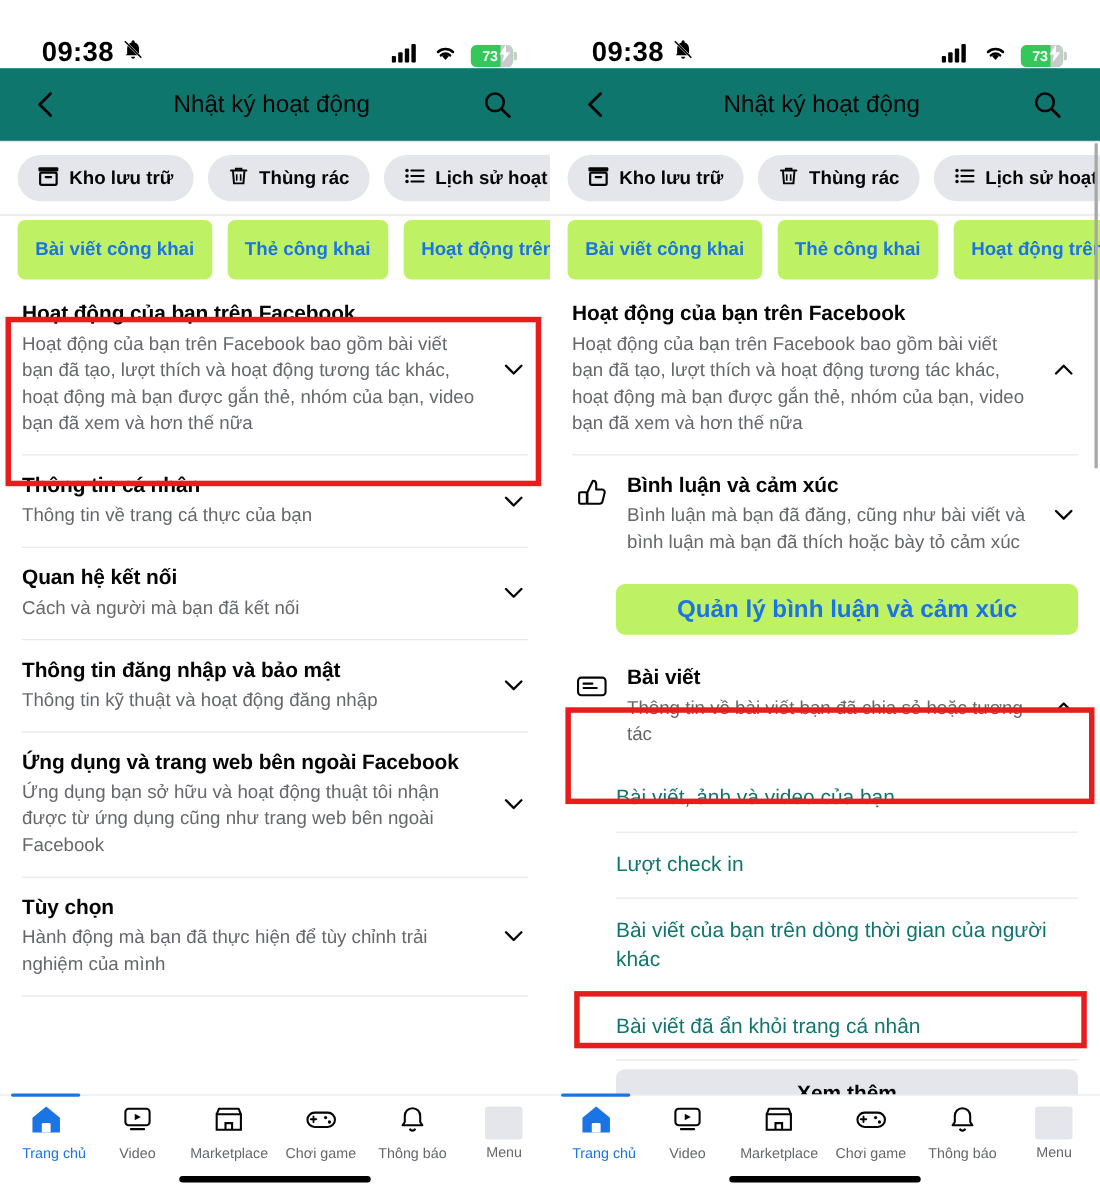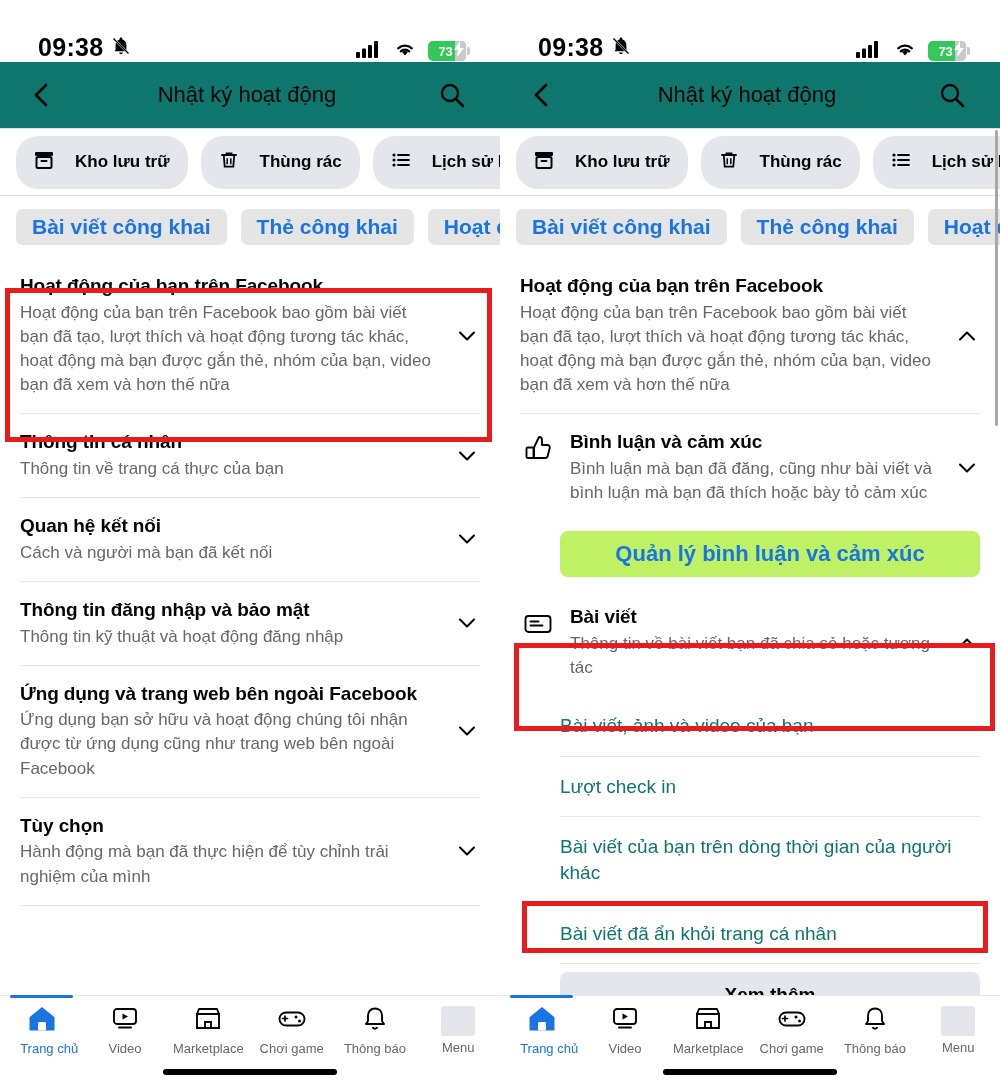--- a/index.html
+++ b/index.html
@@ -54,36 +54,36 @@
 
   
   .chiprow {
     display: flex; align-items: center; gap: 13px;
     padding: 13px 0 13px 16px;
     white-space: nowrap;
     height: 66px;
     overflow: hidden;
   }
   .chip {
-    display: inline-flex; align-items: center; gap: 21px;
+    display: inline-flex; align-items: center; gap: 9px;
     background: #e4e6eb; border-radius: 22px;
-    padding: 0 18px; height: 53px;
+    padding: 0 18px; height: 42px;
     font-size: 17px; font-weight: bold; color: #050505;
     flex-shrink: 0;
   }
   .chiprow2 {
     display: flex; align-items: center; gap: 14px;
     padding: 12px 0 12px 16px;
     height: 62px; overflow: hidden; white-space: nowrap;
   }
   .chip-blue {
-    background: #e5e5e5; border-radius: 7px;
-    padding: 0 16px; height: 36px;
+    background: #bef264; border-radius: 7px;
+    padding: 0 16px; height: 54px;
     display: inline-flex; align-items: center;
-    font-size: 21px; color: #1b74e4; font-weight: bold;
+    font-size: 17px; color: #1b74e4; font-weight: bold;
     flex-shrink: 0;
   }
 
   
   .list { position: relative; }
   .row {
     display: flex; align-items: flex-start;
     padding: 16px 18px 16px 20px;
     gap: 14px;
     position: relative;
@@ -312,21 +312,21 @@
           <svg width="22" height="22" viewBox="0 0 22 22">
               <path d="M4 7.5l7 7 7-7" stroke="#050505" stroke-width="2.1" fill="none" stroke-linecap="round" stroke-linejoin="round"></path>
             </svg>
         </div>
       </div>
       <div class="hr"></div>
 
       <div class="row">
         <div class="row-text">
           <div class="row-title">Ứng dụng và trang web bên ngoài Facebook</div>
-          <div class="row-sub">Ứng dụng bạn sở hữu và hoạt động chúng tôi nhận được từ ứng dụng cũng như trang web bên ngoài Facebook</div>
+          <div class="row-sub">Ứng dụng bạn sở hữu và hoạt động thuật tôi nhận được từ ứng dụng cũng như trang web bên ngoài Facebook</div>
         </div>
         <div class="row-chev">
           <svg width="22" height="22" viewBox="0 0 22 22">
               <path d="M4 7.5l7 7 7-7" stroke="#050505" stroke-width="2.1" fill="none" stroke-linecap="round" stroke-linejoin="round"></path>
             </svg>
         </div>
       </div>
       <div class="hr"></div>
 
       <div class="row">

